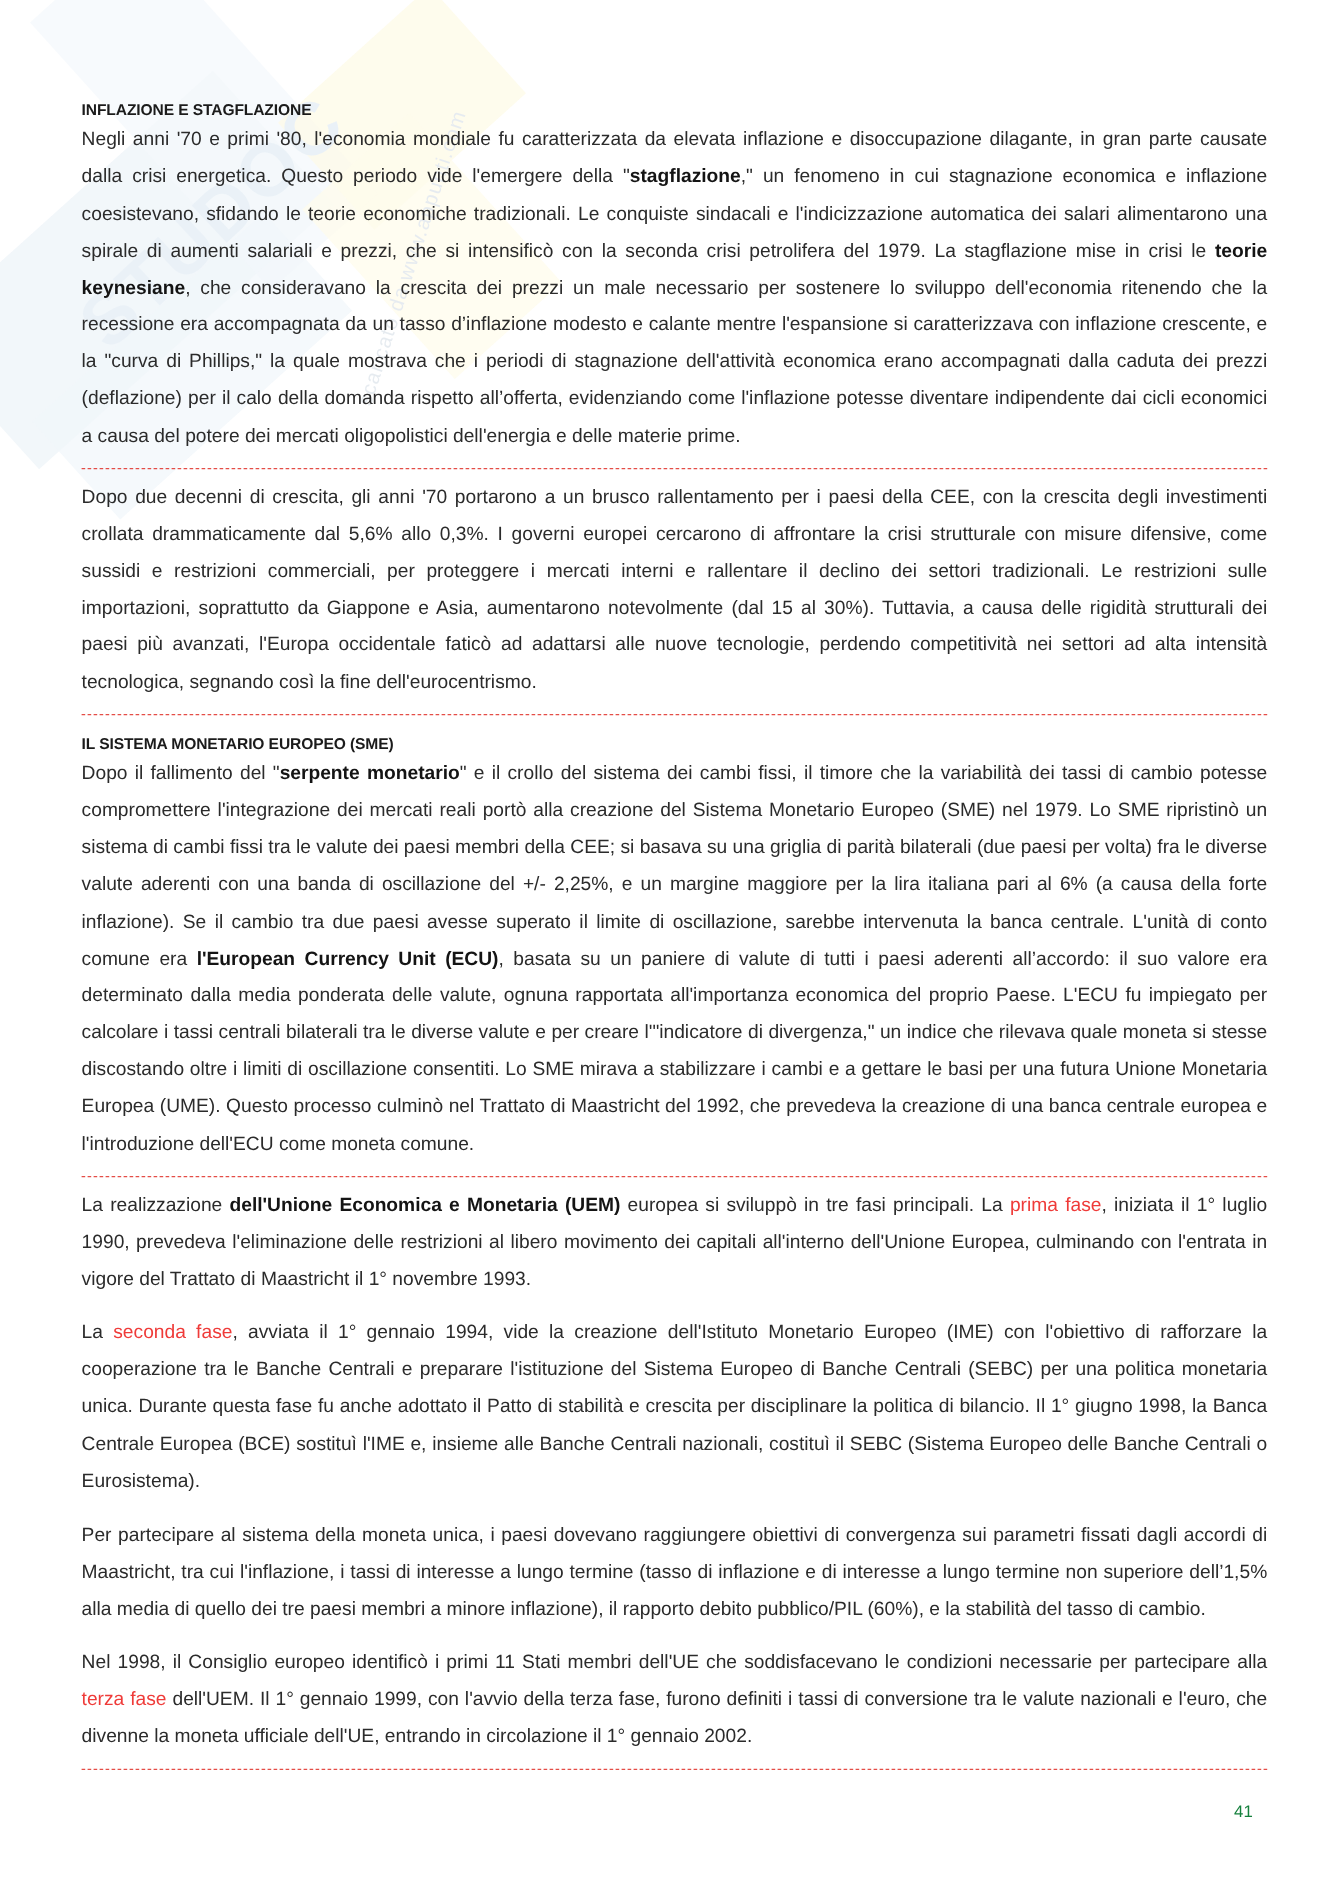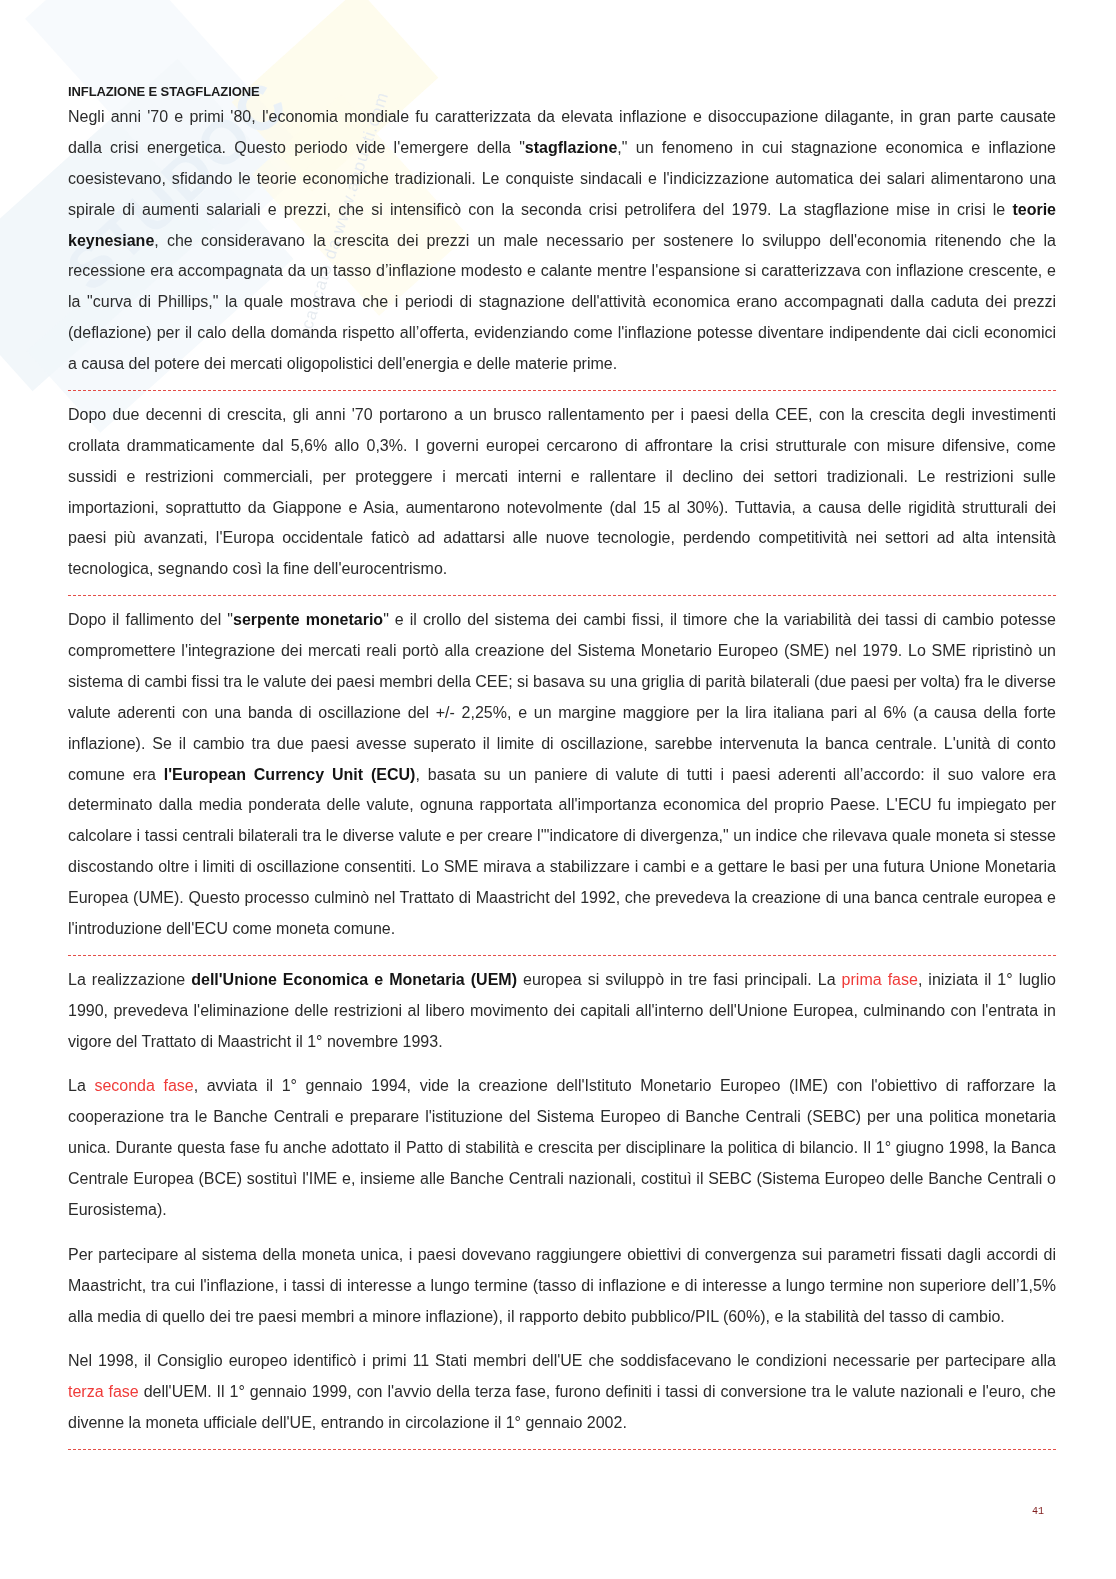--- a/index.html
+++ b/index.html
@@ -91,24 +91,24 @@
     margin: 10px 0 9px 0;
     height: 0;
     opacity: .9;
   }
   b, strong { font-weight: bold; color: #141414; }
   .hl-red { color: #ef3b39; font-weight: normal; }
   .page-number {
     position: absolute;
     right: 72px;
     bottom: 62px;
-    font-size: 10px;
-    color: #7f1d1d;
+    font-size: 14px;
+    color: #15803d;
     z-index: 2;
-    font-family: Liberation Mono, monospace;
+    font-family: Liberation Sans, sans-serif;
   }
 </style>
 </head>
 <body>
 
 <div class="page">
 
   <div class="watermark">
     <div class="wm-band wm-b1"></div>
     <div class="wm-band wm-b2"></div>
@@ -124,20 +124,21 @@
         <div class="section">
           <h2 class="section-heading">INFLAZIONE E STAGFLAZIONE</h2>
           <p class="body"><span>Negli anni '70 e primi '80, l'economia mondiale fu caratterizzata da elevata inflazione e disoccupazione dilagante, in gran parte causate dalla crisi energetica. Questo periodo vide l'emergere della "</span><strong>stagflazione</strong><span>," un fenomeno in cui stagnazione economica e inflazione coesistevano, sfidando le teorie economiche tradizionali. Le conquiste sindacali e l'indicizzazione automatica dei salari alimentarono una spirale di aumenti salariali e prezzi, che si intensificò con la seconda crisi petrolifera del 1979. La stagflazione mise in crisi le </span><strong>teorie keynesiane</strong><span>, che consideravano la crescita dei prezzi un male necessario per sostenere lo sviluppo dell'economia ritenendo che la recessione era accompagnata da un tasso d’inflazione modesto e calante mentre l'espansione si caratterizzava con inflazione crescente, e la "curva di Phillips," la quale mostrava che i periodi di stagnazione dell'attività economica erano accompagnati dalla caduta dei prezzi (deflazione) per il calo della domanda rispetto all’offerta, evidenziando come l'inflazione potesse diventare indipendente dai cicli economici a causa del potere dei mercati oligopolistici dell'energia e delle materie prime.</span></p>
           <hr class="divider">
         </div>
         <div class="section">
           <p class="body"><span>Dopo due decenni di crescita, gli anni '70 portarono a un brusco rallentamento per i paesi della CEE, con la crescita degli investimenti crollata drammaticamente dal 5,6% allo 0,3%. I governi europei cercarono di affrontare la crisi strutturale con misure difensive, come sussidi e restrizioni commerciali, per proteggere i mercati interni e rallentare il declino dei settori tradizionali. Le restrizioni sulle importazioni, soprattutto da Giappone e Asia, aumentarono notevolmente (dal 15 al 30%). Tuttavia, a causa delle rigidità strutturali dei paesi più avanzati, l'Europa occidentale faticò ad adattarsi alle nuove tecnologie, perdendo competitività nei settori ad alta intensità tecnologica, segnando così la fine dell'eurocentrismo.</span></p>
           <hr class="divider">
         </div>
         <div class="section">
+          <h2 class="section-heading">IL SISTEMA MONETARIO EUROPEO (SME)</h2>
           <p class="body"><span>Dopo il fallimento del "</span><strong>serpente monetario</strong><span>" e il crollo del sistema dei cambi fissi, il timore che la variabilità dei tassi di cambio potesse compromettere l'integrazione dei mercati reali portò alla creazione del Sistema Monetario Europeo (SME) nel 1979. Lo SME ripristinò un sistema di cambi fissi tra le valute dei paesi membri della CEE; si basava su una griglia di parità bilaterali (due paesi per volta) fra le diverse valute aderenti con una banda di oscillazione del +/- 2,25%, e un margine maggiore per la lira italiana pari al 6% (a causa della forte inflazione). Se il cambio tra due paesi avesse superato il limite di oscillazione, sarebbe intervenuta la banca centrale. L'unità di conto comune era </span><strong>l'European Currency Unit (ECU)</strong><span>, basata su un paniere di valute di tutti i paesi aderenti all’accordo: il suo valore era determinato dalla media ponderata delle valute, ognuna rapportata all'importanza economica del proprio Paese. L'ECU fu impiegato per calcolare i tassi centrali bilaterali tra le diverse valute e per creare l'"indicatore di divergenza," un indice che rilevava quale moneta si stesse discostando oltre i limiti di oscillazione consentiti. Lo SME mirava a stabilizzare i cambi e a gettare le basi per una futura Unione Monetaria Europea (UME). Questo processo culminò nel Trattato di Maastricht del 1992, che prevedeva la creazione di una banca centrale europea e l'introduzione dell'ECU come moneta comune.</span></p>
           <hr class="divider">
         </div>
         <div class="section">
           <p class="body"><span>La realizzazione </span><strong>dell'Unione Economica e Monetaria (UEM)</strong><span> europea si sviluppò in tre fasi principali. La </span><span class="hl-red">prima fase</span><span>, iniziata il 1° luglio 1990, prevedeva l'eliminazione delle restrizioni al libero movimento dei capitali all'interno dell'Unione Europea, culminando con l'entrata in vigore del Trattato di Maastricht il 1° novembre 1993.</span></p>
           <p class="body"><span>La </span><span class="hl-red">seconda fase</span><span>, avviata il 1° gennaio 1994, vide la creazione dell'Istituto Monetario Europeo (IME) con l'obiettivo di rafforzare la cooperazione tra le Banche Centrali e preparare l'istituzione del Sistema Europeo di Banche Centrali (SEBC) per una politica monetaria unica. Durante questa fase fu anche adottato il Patto di stabilità e crescita per disciplinare la politica di bilancio. Il 1° giugno 1998, la Banca Centrale Europea (BCE) sostituì l'IME e, insieme alle Banche Centrali nazionali, costituì il SEBC (Sistema Europeo delle Banche Centrali o Eurosistema).</span></p>
           <p class="body"><span>Per partecipare al sistema della moneta unica, i paesi dovevano raggiungere obiettivi di convergenza sui parametri fissati dagli accordi di Maastricht, tra cui l'inflazione, i tassi di interesse a lungo termine (tasso di inflazione e di interesse a lungo termine non superiore dell’1,5% alla media di quello dei tre paesi membri a minore inflazione), il rapporto debito pubblico/PIL (60%), e la stabilità del tasso di cambio.</span></p>
           <p class="body"><span>Nel 1998, il Consiglio europeo identificò i primi 11 Stati membri dell'UE che soddisfacevano le condizioni necessarie per partecipare alla </span><span class="hl-red">terza fase</span><span> dell'UEM. Il 1° gennaio 1999, con l'avvio della terza fase, furono definiti i tassi di conversione tra le valute nazionali e l'euro, che divenne la moneta ufficiale dell'UE, entrando in circolazione il 1° gennaio 2002.</span></p>
           <hr class="divider">
         </div>

